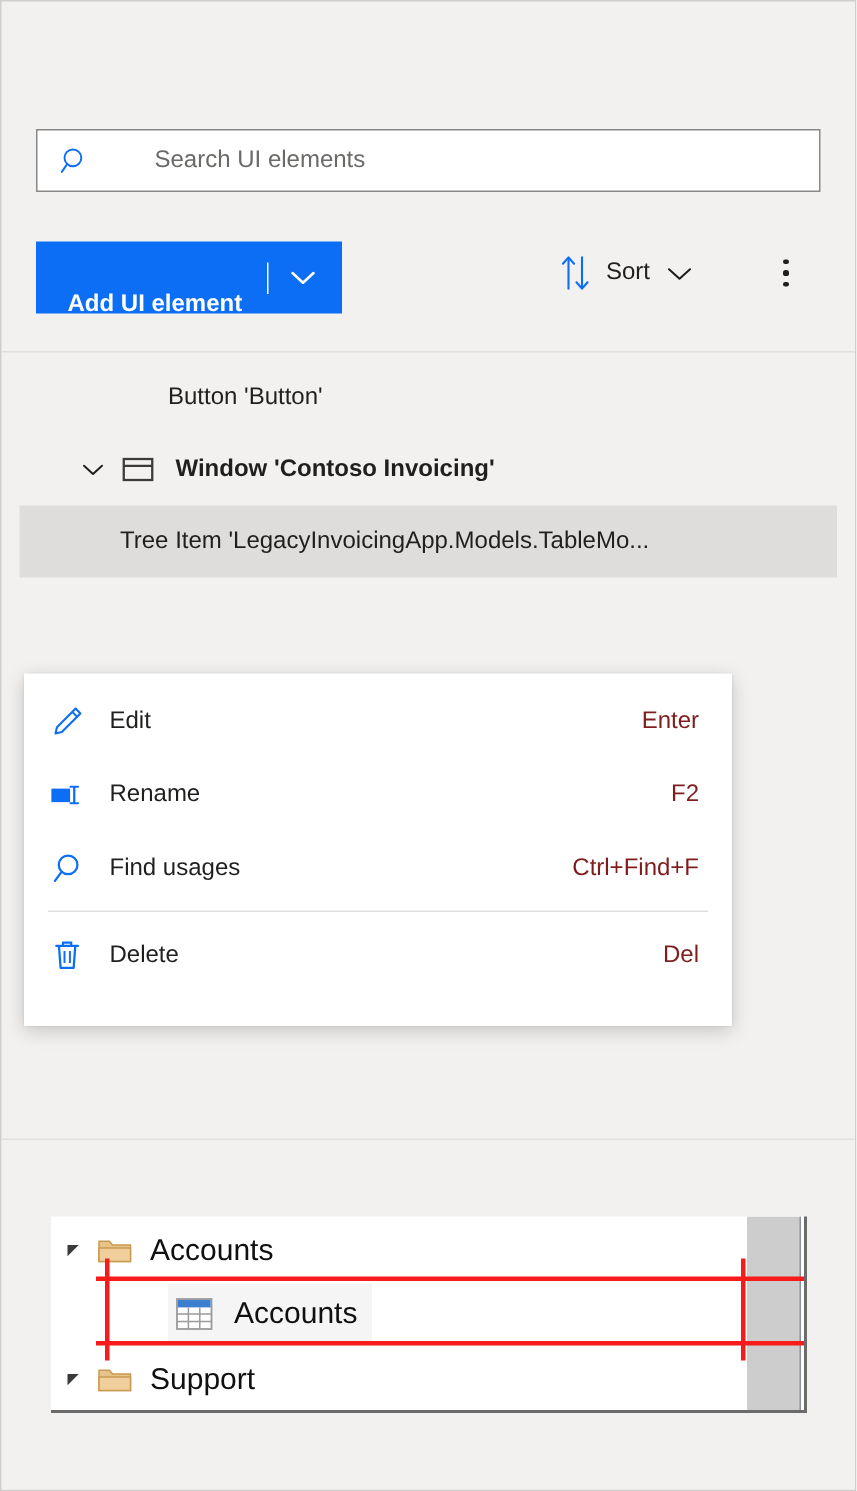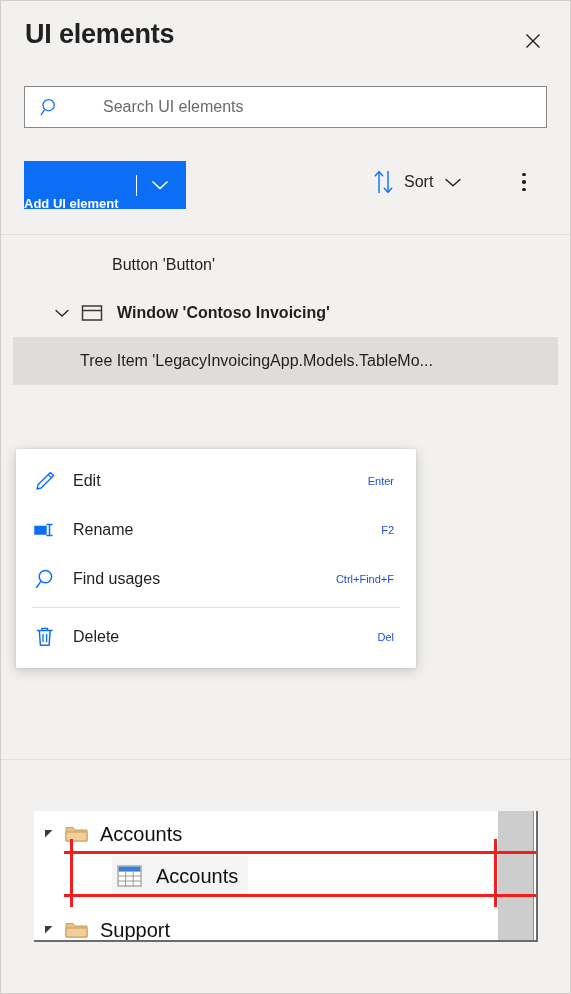--- a/index.html
+++ b/index.html
@@ -85,22 +85,23 @@
     top: 160px;
     height: 48px;
     background: #0b6ef5;
     display: flex;
     align-items: center;
     cursor: pointer;
     user-select: none;
   }
   .add-btn-label {
     color: #ffffff;
-    font-size: 13px;
+    font-size: 16px;
     font-weight: 600;
+    padding-left: 21px;
     padding-right: 17px;
     white-space: nowrap;
     margin-top: 36px;
   }
   .add-btn-sep {
     width: 1px;
     height: 21px;
     background: #ffffff;
   }
   .add-btn-caret {
@@ -195,24 +196,24 @@
     color: #201f1e;
     white-space: nowrap;
   }
   .tree-label.bold { font-weight: 600; }
 
   
   .context-menu {
     position: absolute;
     left: 15px;
     top: 448px;
-    width: 400px;
+    width: 472px;
     background: #ffffff;
     box-shadow: 0 3px 12px rgba(0,0,0,0.18), 0 0 2px rgba(0,0,0,0.12);
-    padding: 7px 0 7px 0;
+    padding: 7px 0 23px 0;
     box-sizing: border-box;
   }
   .menu-item {
     height: 49px;
     display: flex;
     align-items: center;
     cursor: pointer;
     padding: 0 22px 0 17px;
     box-sizing: border-box;
   }
@@ -225,22 +226,22 @@
     justify-content: flex-start;
   }
   .menu-label {
     font-size: 16px;
     color: #201f1e;
     margin-left: 10px;
     flex: 1 1 auto;
     white-space: nowrap;
   }
   .menu-shortcut {
-    font-size: 11px;
-    color: #1d4ed8;
+    font-size: 16px;
+    color: #7f1d1d;
     white-space: nowrap;
   }
   .menu-sep {
     height: 1px;
     background: #e1dfdd;
     margin: 4px 16px 4px 16px;
   }
 
   
   .preview-area {
@@ -263,21 +264,21 @@
     box-sizing: border-box;
     overflow: hidden;
   }
   .pv-row {
     position: absolute;
     display: flex;
     align-items: center;
     height: 42px;
   }
   .pv-row-1 { left: 0; top: 2px; }
-  .pv-row-3 { left: 0; top: 98px; }
+  .pv-row-3 { left: 0; top: 88px; }
   .pv-expander {
     width: 30px;
     display: flex;
     align-items: center;
     justify-content: center;
     flex: 0 0 auto;
   }
   .pv-folder { width: 28px; flex: 0 0 auto; display:flex; align-items:center; }
   .pv-text {
     font-size: 20px;
@@ -324,28 +325,20 @@
     height: 68px;
   }
   .red-v-1 { left: 36px; }
   .red-v-2 { left: 460px; }
 </style>
 </head>
 <body>
 
 <div id="root">
 
-  <div class="header">
-    <div class="page-title">UI elements</div>
-    <div class="close-btn">
-      <svg width="30" height="30" viewBox="0 0 30 30" aria-hidden="true">
-        <path d="M8.5 8.5 L21.5 21.5 M21.5 8.5 L8.5 21.5" stroke="#201f1e" stroke-width="1.4" fill="none"></path>
-      </svg>
-    </div>
-  </div>
 
   <div class="search-box">
     <span class="search-icon">
       <svg width="20" height="20" viewBox="0 0 20 20" aria-hidden="true">
         <circle cx="8.6" cy="8.2" r="5.6" stroke="#0b6ef5" stroke-width="1.3" fill="none"></circle>
         <path d="M4.3 13.1 L1.2 17.6" stroke="#0b6ef5" stroke-width="1.3" fill="none" stroke-linecap="round"></path>
       </svg>
     </span>
     <input class="search-input" type="text" placeholder="Search UI elements" style="">
   </div>

